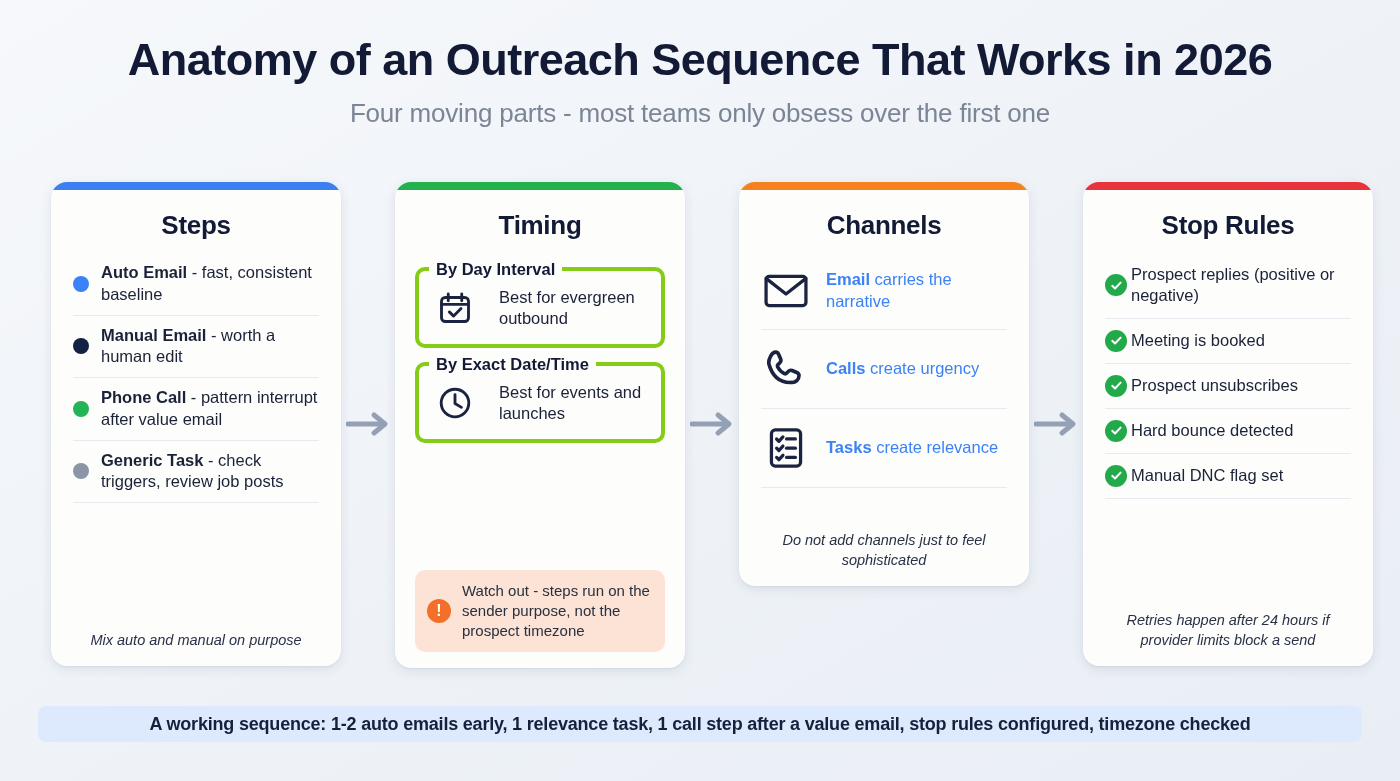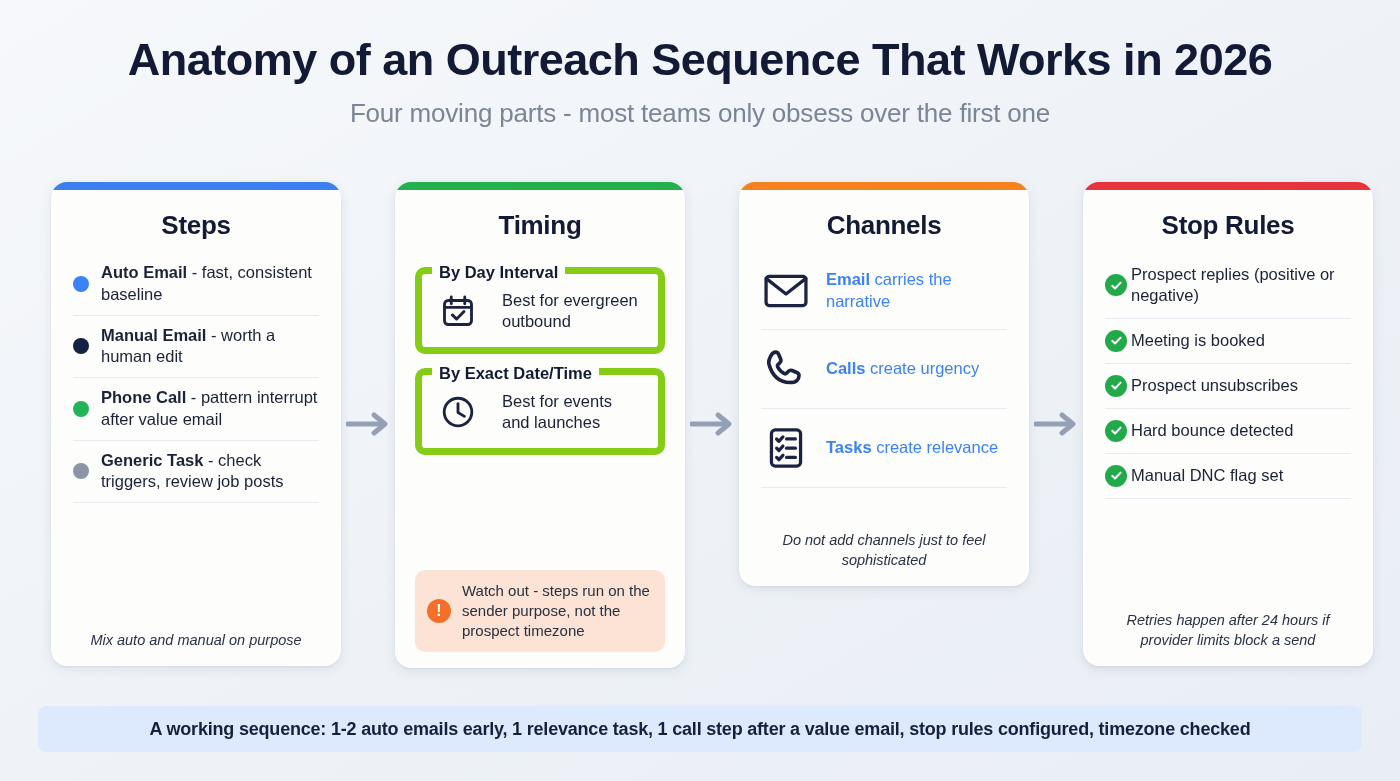--- a/index.html
+++ b/index.html
@@ -64,21 +64,21 @@
   .divider{height:1px;background:#e7e9ef;margin:0 2px;}
 
   .note{
     font-size:14.5px;font-style:italic;text-align:center;color:#2a3147;
     line-height:1.34;margin-top:auto;padding-top:12px;
   }
   .note.nl{padding-top:10px;}
 
   
   .fset{
-    border:7px solid #84cc16;border-radius:10px;
+    border:4px solid #84cc16;border-radius:10px;
     margin:14px 0 0 0;padding:12px 12px 12px 12px;position:relative;
   }
   .fset:first-of-type{margin-top:6px;}
   .fleg{
     position:absolute;top:-11px;left:10px;background:#fdfdfc;padding:0 7px;
     font-size:16.5px;font-weight:bold;color:#121a35;white-space:nowrap;
   }
   .frow{display:flex;align-items:center;gap:26px;padding:4px 2px 2px 6px;}
   .frow .txt{font-size:16.5px;line-height:1.3;color:#1b2238;}
 
@@ -102,21 +102,21 @@
   
   .rrow{display:flex;align-items:center;gap:4px;padding:11px 2px;}
   .check{
     width:22px;height:22px;border-radius:50%;background:#21a94a;flex:0 0 auto;
     display:flex;align-items:center;justify-content:center;
   }
   .rrow .txt{font-size:16.5px;line-height:1.3;color:#1b2238;}
 
   
   .banner{
-    position:absolute;left:38px;top:706px;width:1324px;height:46px;
+    position:absolute;left:38px;top:706px;width:1324px;height:36px;
     background:#ddeafd;border-radius:8px;
     display:flex;align-items:center;justify-content:center;
     box-sizing:border-box;
   }
   .banner .txt{
     font-size:18px;font-weight:bold;color:#16203c;letter-spacing:-0.2px;
   }
   svg{display:block;}
 </style>
 </head>

